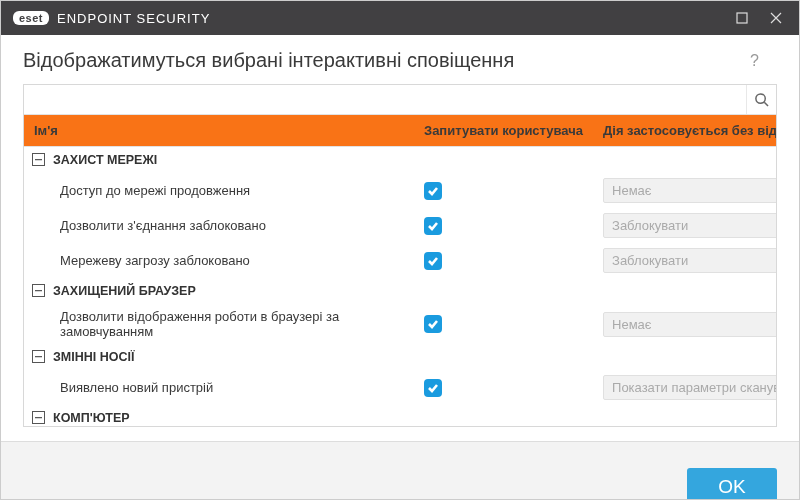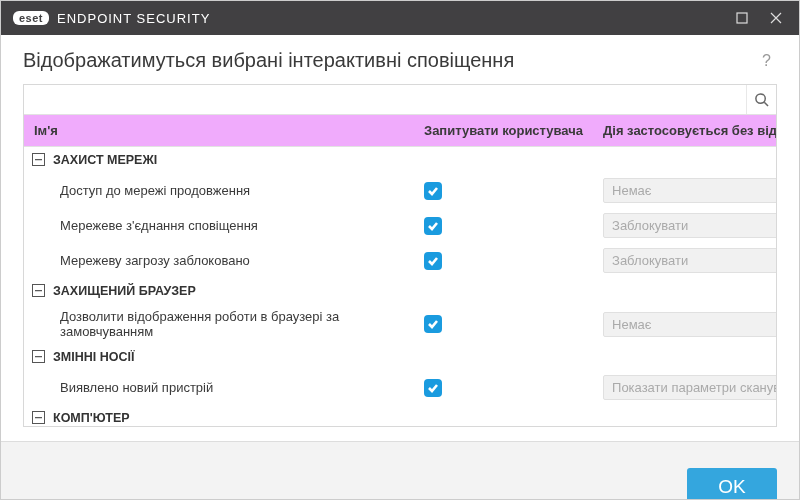--- a/index.html
+++ b/index.html
@@ -43,21 +43,21 @@
     height: 34px;
     display: flex;
     align-items: center;
     justify-content: center;
     color: #ddd;
     cursor: pointer;
   }
   .win-btn svg { width: 12px; height: 12px; stroke: currentColor; fill: none; stroke-width: 1.2; }
 
   .header-row {
-    padding: 14px 24px 12px 22px;
+    padding: 14px 36px 12px 22px;
     display: flex;
     align-items: center;
     justify-content: space-between;
   }
   .page-title {
     font-size: 20px;
     color: #3a3a3a;
     font-weight: 400;
     flex: 1;
   }
@@ -112,21 +112,21 @@
     border-collapse: collapse;
     width: 960px;
     font-size: 13px;
     color: #3a3a3a;
   }
   thead th {
     text-align: left;
     font-weight: 600;
     padding: 8px 10px;
     border-bottom: 1px solid #e2e2e2;
-    background: #f0abfc;
+    background: #f97316;
     white-space: nowrap;
   }
   th.col-name { width: 390px; }
   th.col-ask { width: 160px; }
   th.col-action { }
 
   tr.group td {
     font-weight: 700;
     padding: 6px 8px;
     text-transform: uppercase;
@@ -269,21 +269,21 @@
             <td><span class="chk">
                 <svg viewBox="0 0 12 12">
                   <path d="M2 6 L5 9 L10 3"></path>
                 </svg>
               </span></td>
             <td>
               <span class="action-field">Немає</span>
             </td>
           </tr>
           <tr class="item">
-            <td class="name-cell">Мережеве з'єднання сповіщення</td>
+            <td class="name-cell">Дозволити з'єднання заблоковано</td>
             <td><span class="chk">
                 <svg viewBox="0 0 12 12">
                   <path d="M2 6 L5 9 L10 3"></path>
                 </svg>
               </span></td>
             <td>
               <span class="action-field">Заблокувати</span>
             </td>
           </tr>
           <tr class="item">

